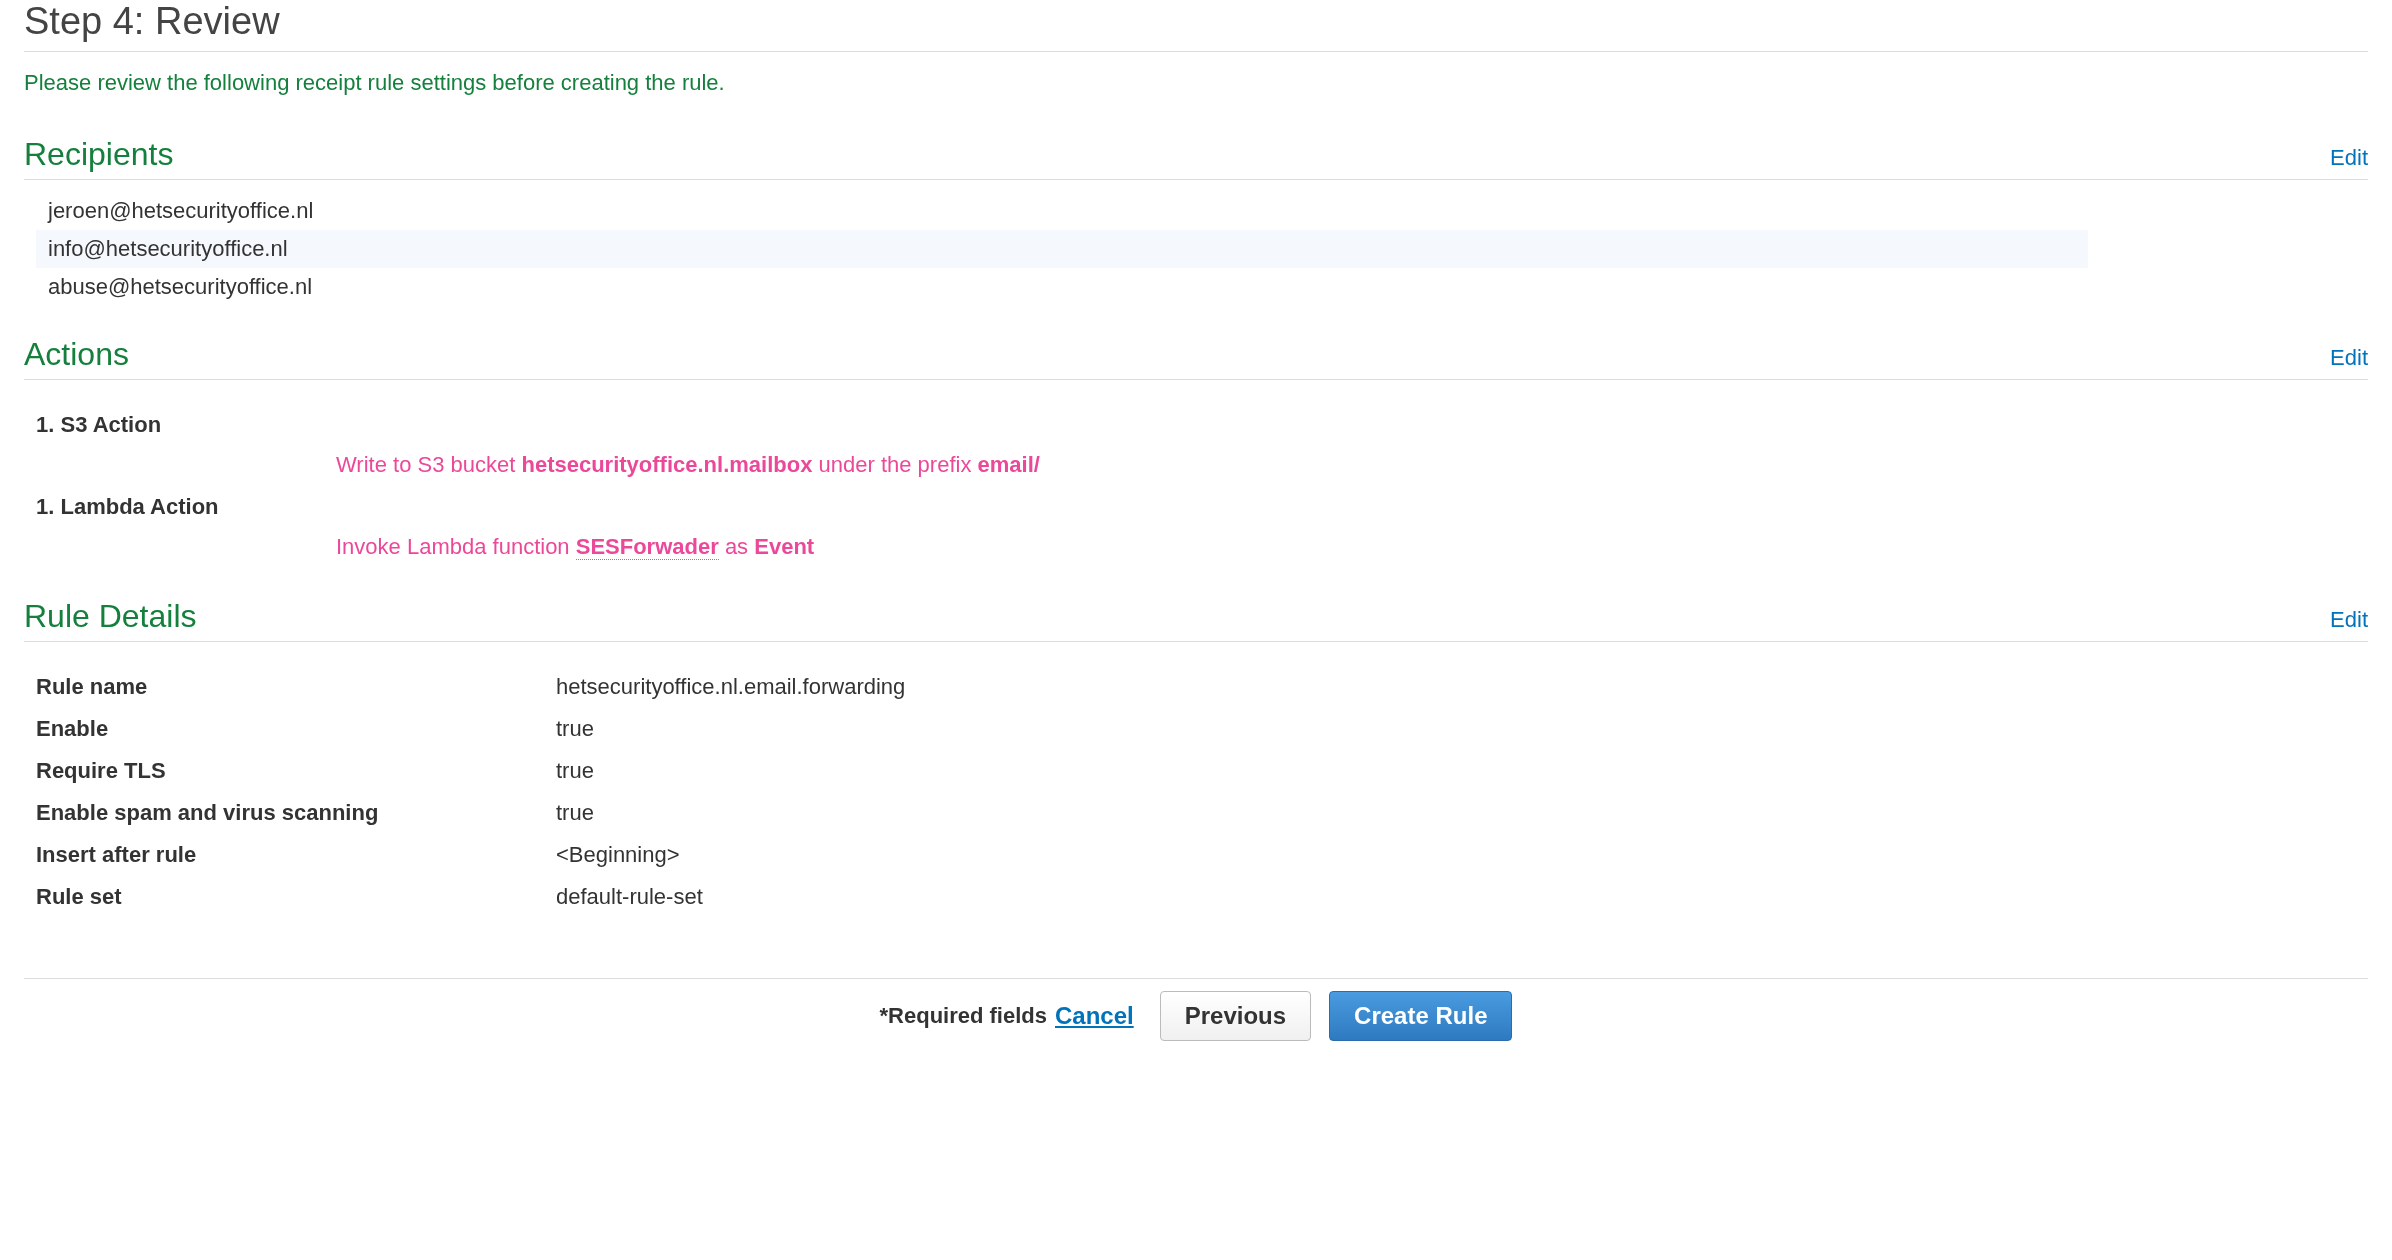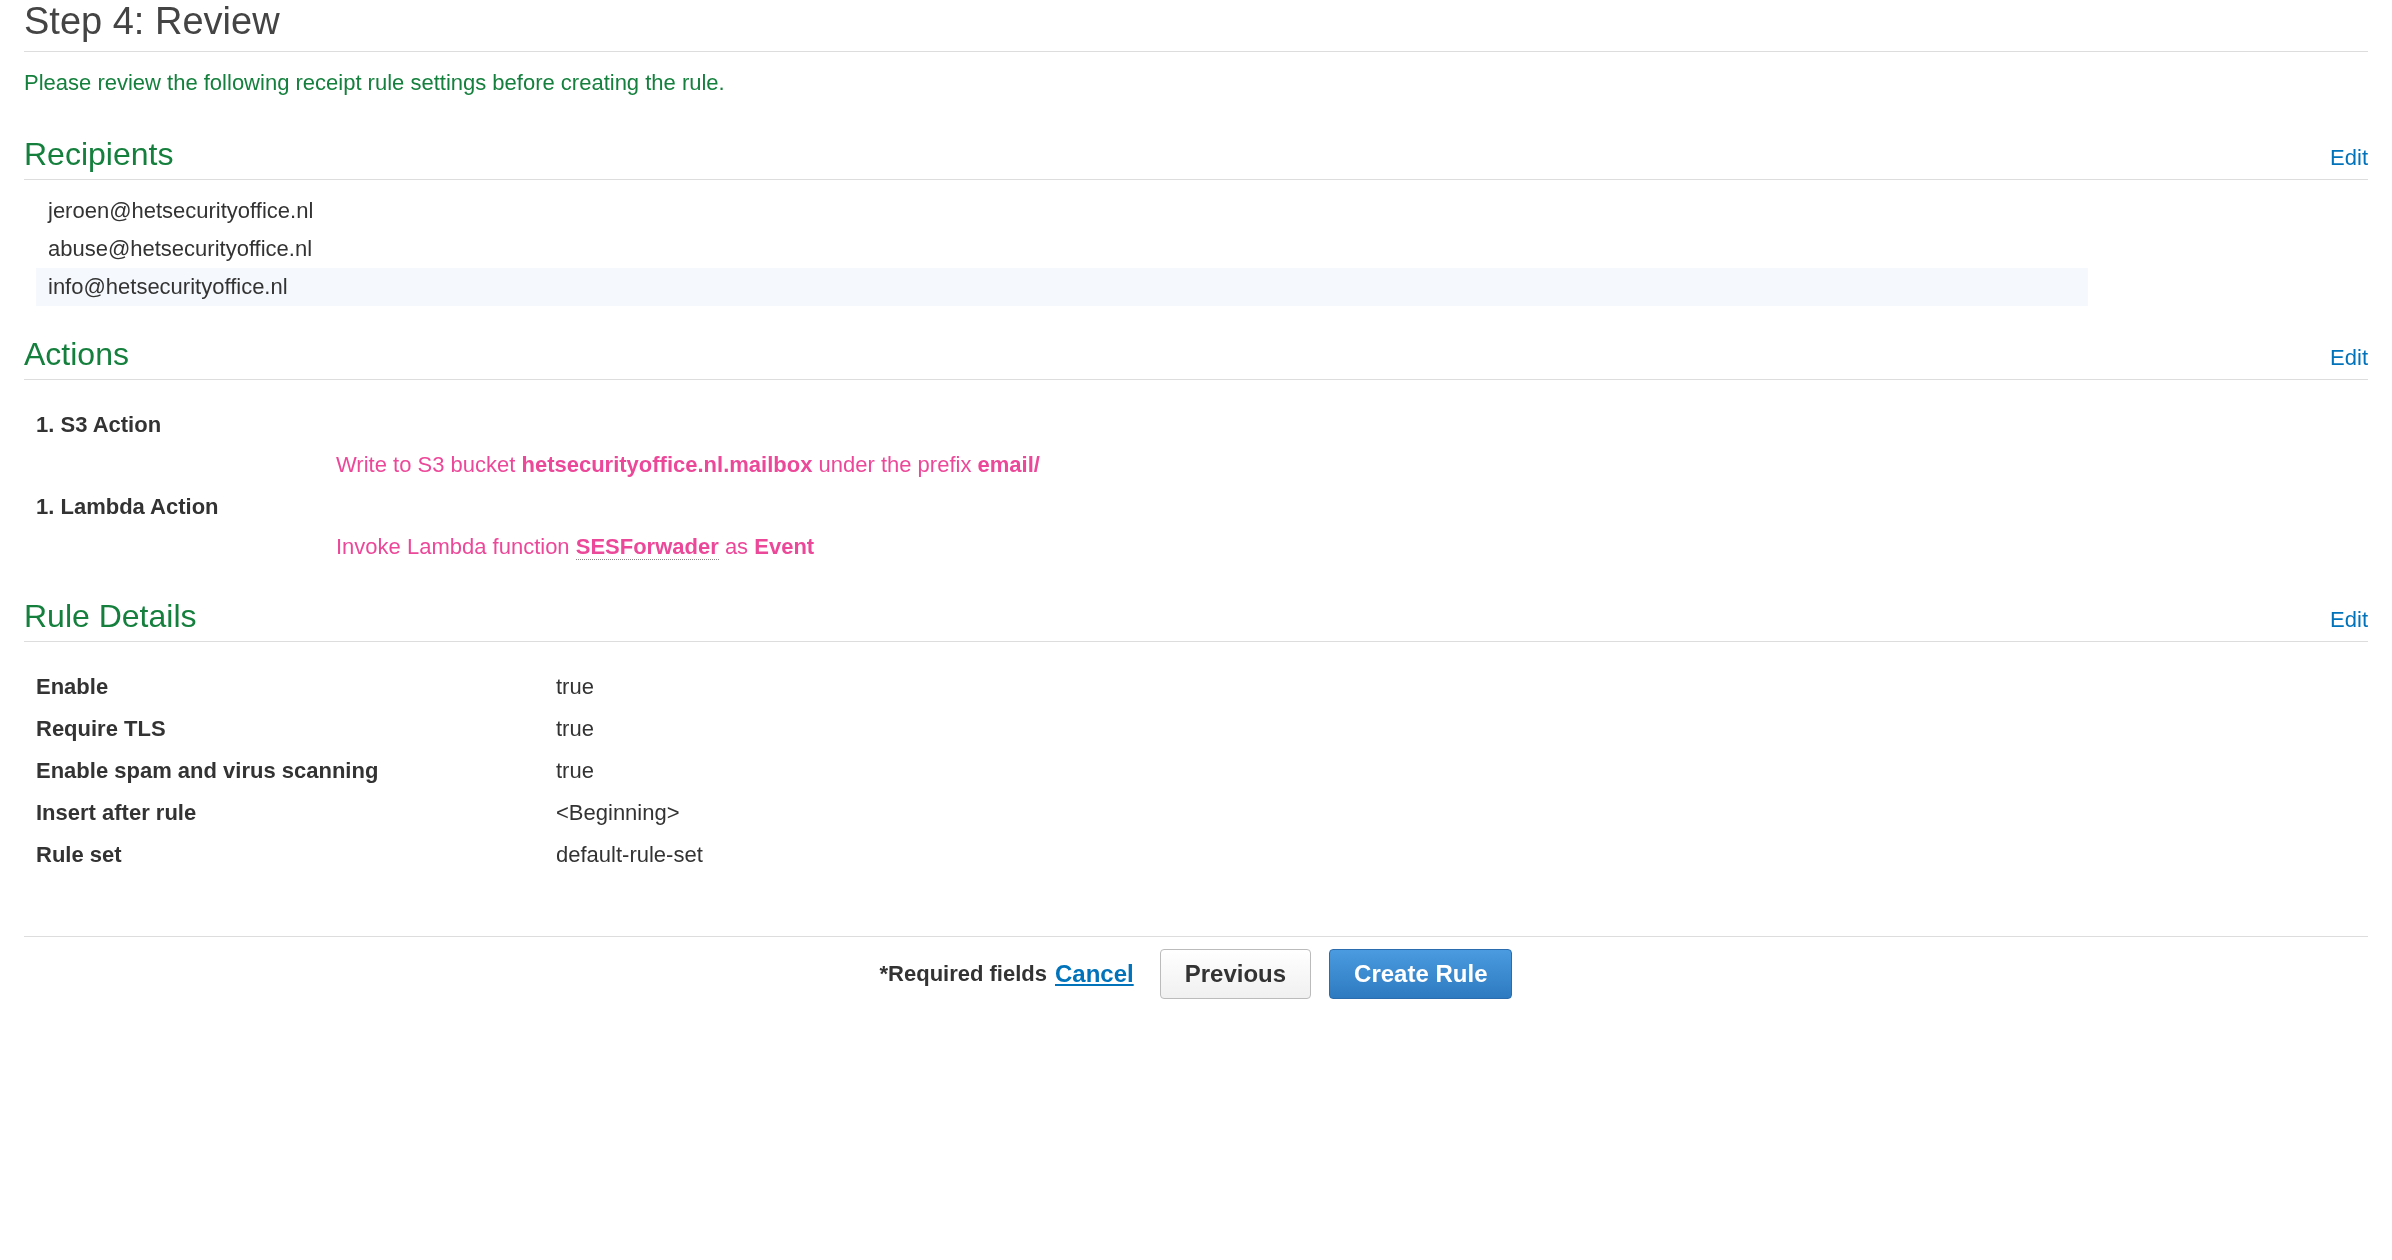--- a/index.html
+++ b/index.html
@@ -156,22 +156,22 @@
 
 <h1 class="step-title">Step 4: Review</h1>
 <p class="intro-text">Please review the following receipt rule settings before creating the rule.</p>
 
 <div class="section-header">
   <div class="section-title">Recipients</div>
   <a class="edit-link">Edit</a>
 </div>
 <div class="recipients-list">
   <div class="recipient-row">jeroen@hetsecurityoffice.nl</div>
+  <div class="recipient-row alt">info@hetsecurityoffice.nl</div>
   <div class="recipient-row">abuse@hetsecurityoffice.nl</div>
-  <div class="recipient-row alt">info@hetsecurityoffice.nl</div>
 </div>
 
 <div class="section-header">
   <div class="section-title">Actions</div>
   <a class="edit-link">Edit</a>
 </div>
 <div class="actions-block">
   <div class="action-row">
     <div class="action-label">1. S3 Action</div>
     <div class="action-desc">
@@ -185,20 +185,24 @@
     </div>
   </div>
 </div>
 
 <div class="section-header">
   <div class="section-title">Rule Details</div>
   <a class="edit-link">Edit</a>
 </div>
 <div class="details-block">
   <div class="detail-row">
+    <div class="detail-label">Rule name</div>
+    <div class="detail-value">hetsecurityoffice.nl.email.forwarding</div>
+  </div>
+  <div class="detail-row">
     <div class="detail-label">Enable</div>
     <div class="detail-value">true</div>
   </div>
   <div class="detail-row">
     <div class="detail-label">Require TLS</div>
     <div class="detail-value">true</div>
   </div>
   <div class="detail-row">
     <div class="detail-label">Enable spam and virus scanning</div>
     <div class="detail-value">true</div>

